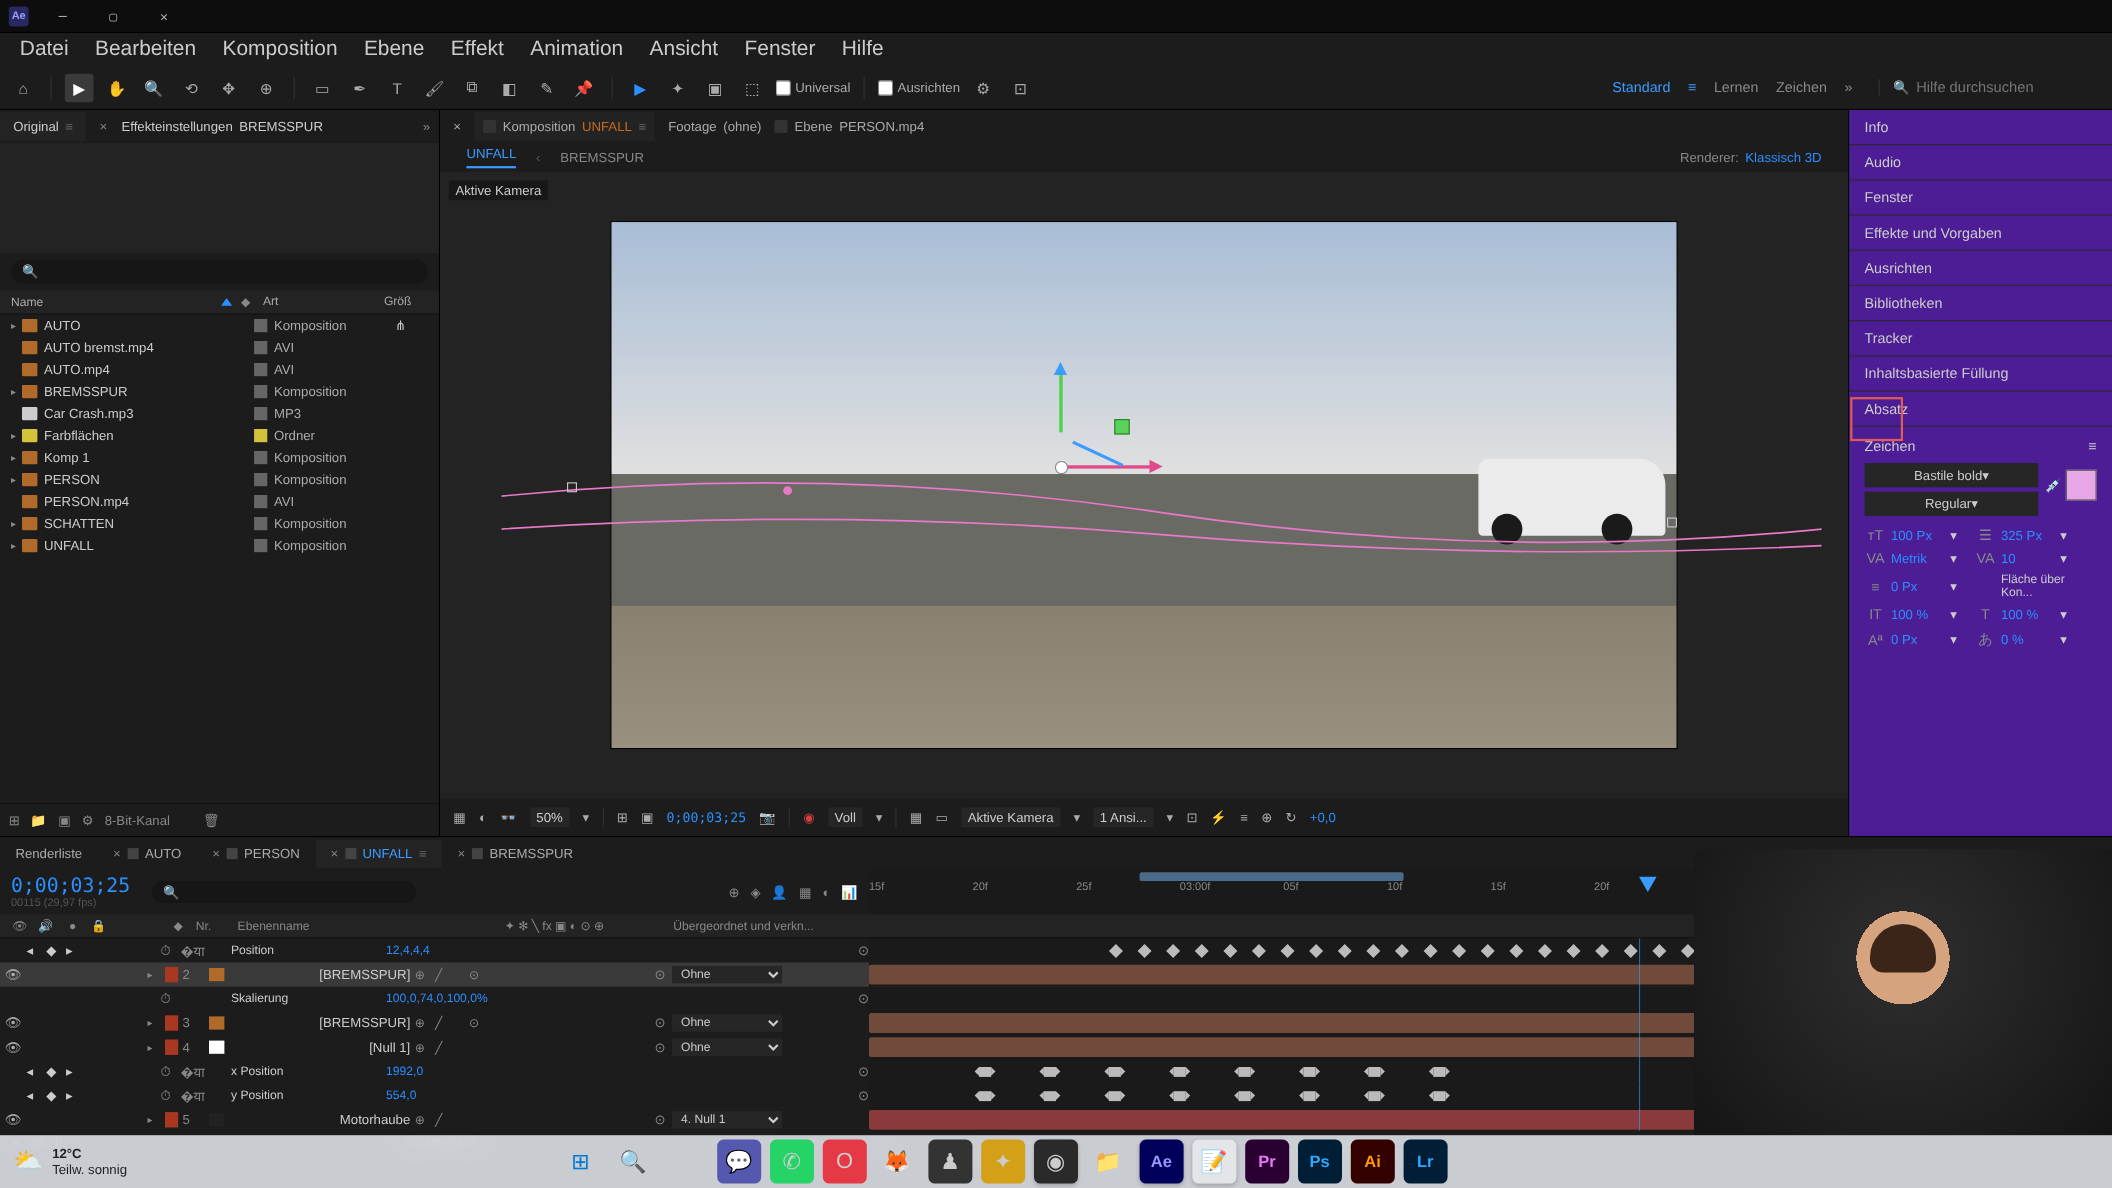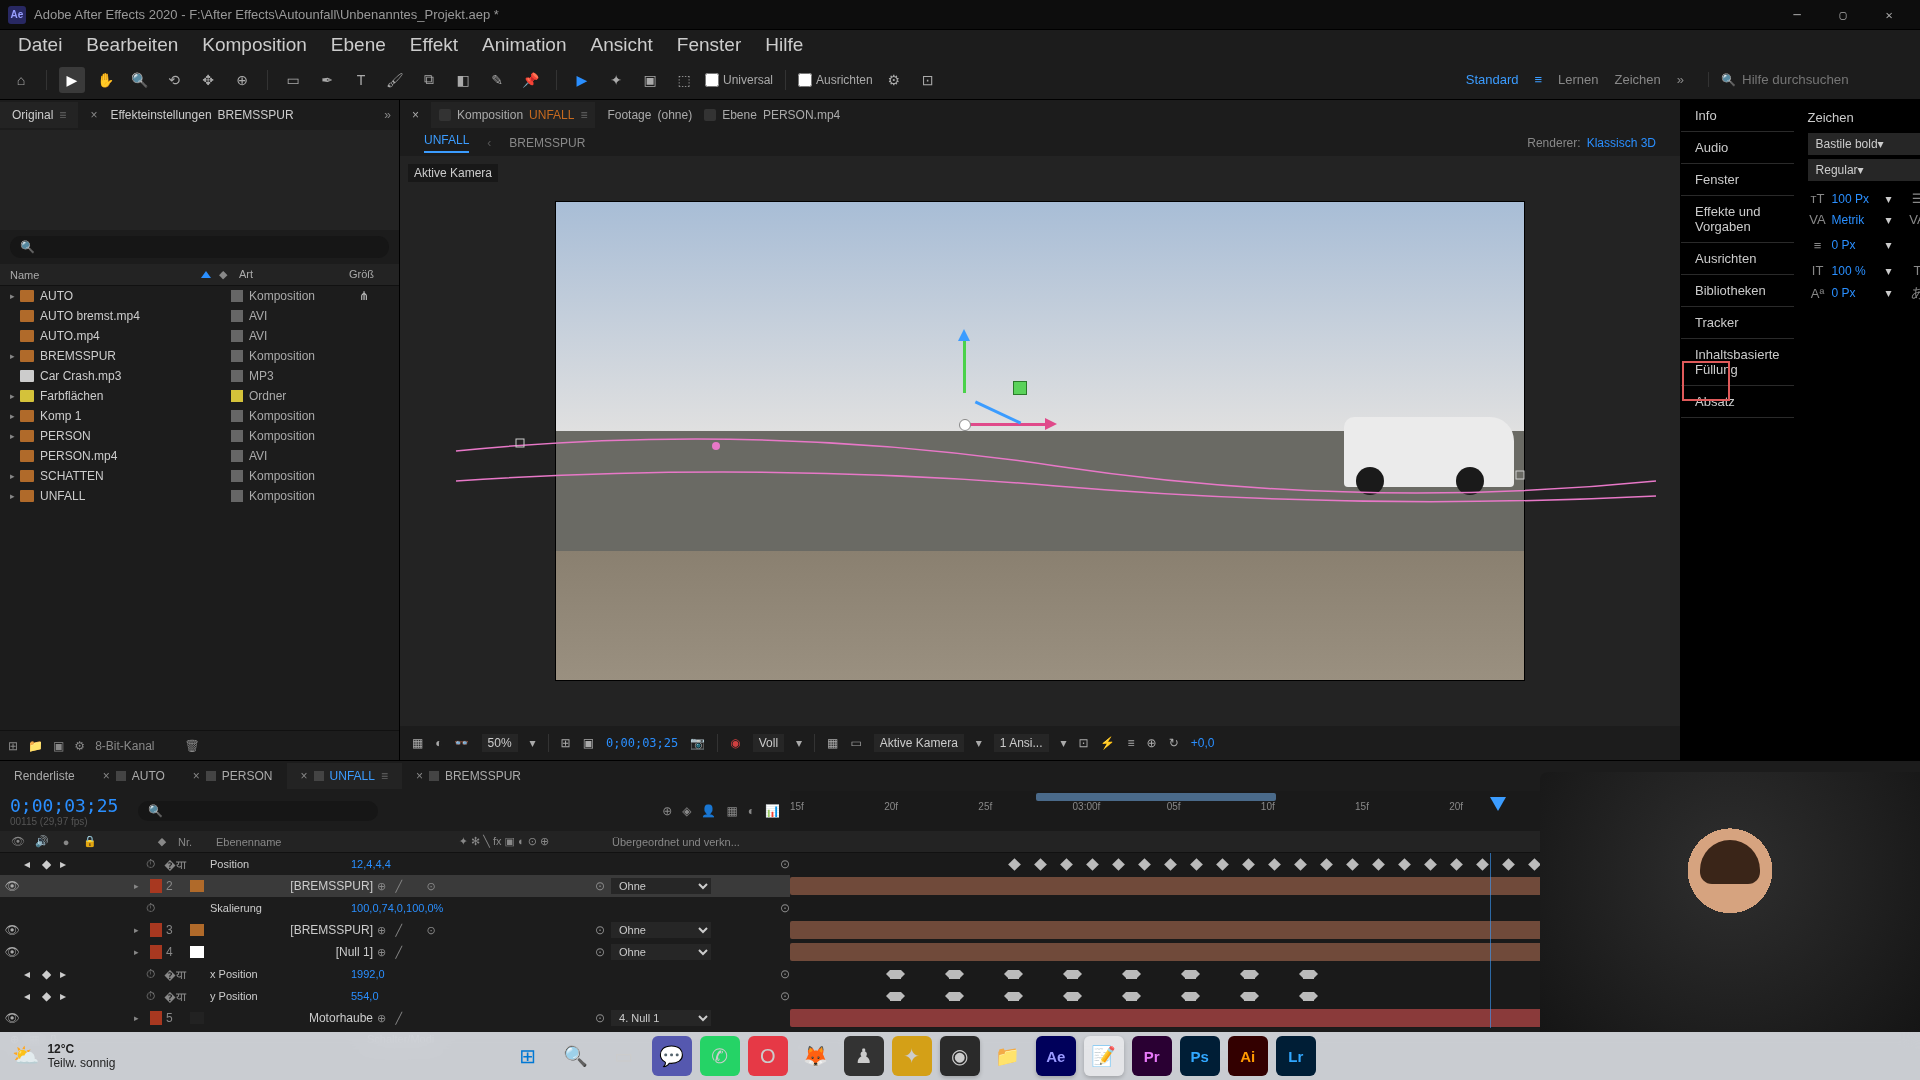--- a/index.html
+++ b/index.html
@@ -88,25 +88,25 @@
 .sel-box { position:absolute; right:-50px; top:36%; width:48px; height:40px; border:2px solid #e05a5a; }
 .motion-path { position:absolute; top:48%; left:-100px; right:-120px; height:80px; }
 .motion-path svg { width:100%; height:100%; overflow:visible; }
 .viewer-foot { height:34px; background:#1c1c1c; display:flex; align-items:center; padding:0 12px; gap:12px; color:#aaa; font-size:12px; }
 .viewer-foot .sep { width:1px; height:18px; background:#333; }
 .viewer-foot select, .viewer-foot .dd { background:#262626; border:none; color:#ccc; padding:2px 6px; font-size:12px; }
 .viewer-foot .tc { color:#2a8fff; font-family:monospace; }
 .viewer-foot .exposure { color:#2a8fff; }
 
 
-.right { width:240px; background:#000000; border-left:1px solid #000; display:flex; }
+.right { width:240px; background:#4c1d95; border-left:1px solid #000; display:flex; flex-direction:column; }
 .right .rp { padding:8px 14px; color:#ccc; font-size:13px; border-bottom:1px solid #2a2a2a; }
 .char-panel { padding:10px 14px; }
 .char-panel .title-row { display:flex; justify-content:space-between; color:#ccc; font-size:13px; margin-bottom:8px; }
-.font-sel { background:#262626; padding:4px 8px; color:#ccc; display:flex; justify-content:flex-start; align-items:center; margin-bottom:4px; font-size:12px; }
+.font-sel { background:#262626; padding:4px 8px; color:#ccc; display:flex; justify-content:center; align-items:center; margin-bottom:4px; font-size:12px; }
 .swatch-row { display:flex; gap:4px; margin:6px 0; align-items:center; }
 .swatch { width:28px; height:28px; border:1px solid #555; }
 .char-grid { display:grid; grid-template-columns:20px 50px 18px 20px 50px 18px; gap:6px 4px; align-items:center; font-size:12px; margin-top:6px; }
 .char-grid .ico { color:#888; font-size:13px; text-align:center; }
 .char-grid .val { color:#2a8fff; }
 
 
 .timeline { height:290px; background:#1c1c1c; border-top:1px solid #000; display:flex; flex-direction:column; }
 .tl-tabs { height:30px; display:flex; align-items:center; }
 .tl-tabs .tab { padding:6px 14px; color:#aaa; font-size:12px; display:flex; align-items:center; gap:6px; }
@@ -173,21 +173,20 @@
 
 
 .webcam { position:absolute; right:0; bottom:48px; width:380px; height:260px; background:radial-gradient(circle at 50% 38%,#d6a37f 0%,#d6a37f 17%,#2a2a2a 17%,#151515 100%); border-top-left-radius:8px; }
 .webcam::after { content:""; position:absolute; top:26%; left:42%; width:60px; height:44px; background:#3a2518; border-radius:30px 30px 12px 12px; }
 </style>
 </head>
 <body>
 
 <div class="titlebar">
   <div class="ae-icon">Ae</div>
-  <div class="title">Adobe After Effects 2020 - F:\After Effects\Autounfall\Unbenanntes_Projekt.aep *</div>
   <div class="winbtn">─</div>
   <div class="winbtn">▢</div>
   <div class="winbtn">✕</div>
 </div>
 
 <div class="menubar">
   <span>Datei</span>
   <span>Bearbeiten</span>
   <span>Komposition</span>
   <span>Ebene</span>

